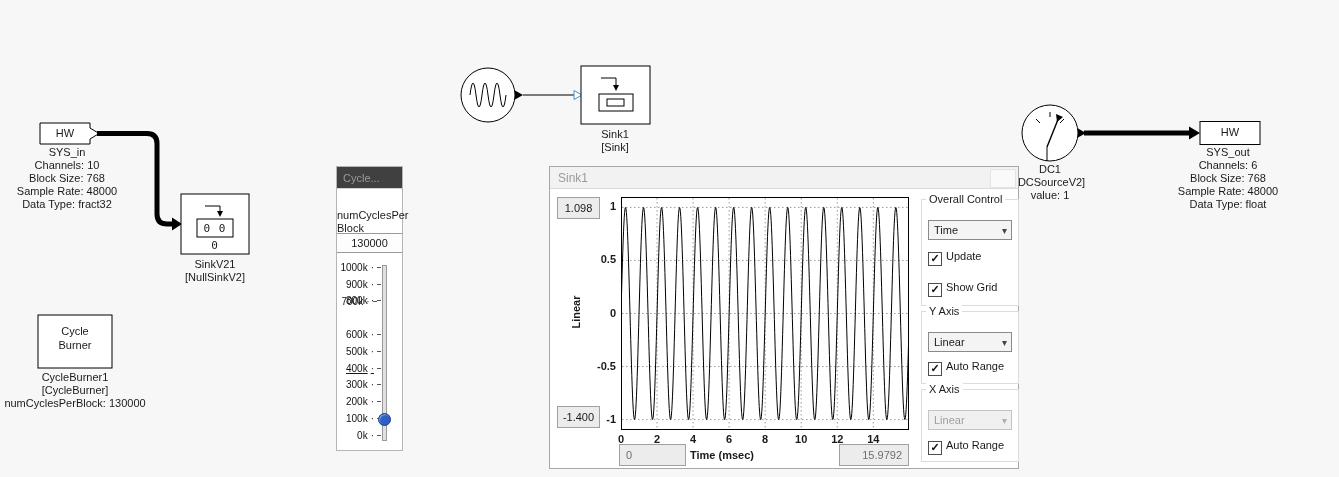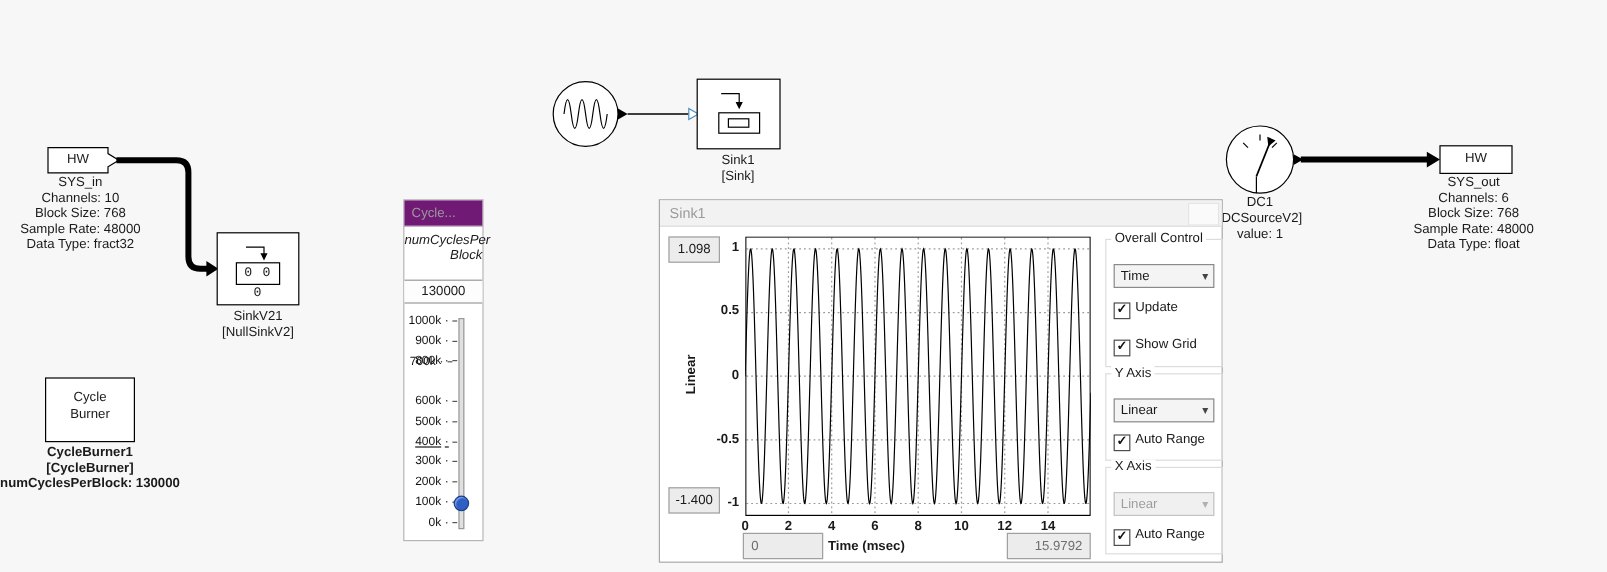--- a/index.html
+++ b/index.html
@@ -6,23 +6,23 @@
   .canvas{position:relative;width:1339px;height:477px;background:#f7f7f7;
           font-family:"Liberation Sans",sans-serif;color:#1a1a1a;overflow:hidden;}
   .svg-layer{position:absolute;left:0;top:0;z-index:1;}
   .lbl{position:absolute;font-size:11px;line-height:13px;text-align:center;z-index:2;}
   .tag-label{position:absolute;font-size:11px;text-align:center;z-index:2;}
   .mono{font-family:"DejaVu Sans Mono",monospace;letter-spacing:1px;}
 
   
   .panel{position:absolute;left:336px;top:166px;width:67px;height:285px;background:#fff;
          border:1px solid #b5b5b5;box-sizing:border-box;z-index:3;font-size:11px;}
-  .panel-title{height:22px;background:#701a75;border-bottom:1px solid #d2d2d2;color:#9a9a9a;
+  .panel-title{height:22px;background:#404040;border-bottom:1px solid #d2d2d2;color:#9a9a9a;
                line-height:22px;padding-left:6px;font-size:11px;box-sizing:border-box;}
-  .panel-lbl{position:absolute;left:0;top:27px;width:100%;text-align:right;font-size:11px;line-height:13px;font-style:italic;}
+  .panel-lbl{position:absolute;left:0;top:42px;width:100%;text-align:left;font-size:11px;line-height:13px;}
   .valbox2{position:absolute;left:0;top:66px;width:100%;height:20px;border-top:1px solid #9a9a9a;
            border-bottom:1px solid #9a9a9a;background:#fdfdfd;text-align:center;line-height:18px;
            box-sizing:border-box;font-size:11px;}
   #slider-ticks{position:absolute;left:0;top:92px;width:44px;height:185px;}
   .slider-tick-row{position:absolute;left:0;width:44px;height:16.8px;display:flex;align-items:center;
                    justify-content:flex-end;gap:3px;}
   .tick-lab{font-size:10px;color:#111;}
   .tick-dot{font-size:10px;color:#333;}
   .tick-dash{display:inline-block;width:4px;height:1px;background:#555;}
   .slider-track{position:absolute;left:45px;top:98px;width:3px;height:174px;background:#e0e0e0;
@@ -118,31 +118,31 @@
 
   <div class="tag-label" style="left:40px;top:123px;width:50px;height:21px;line-height:21px;">HW</div>
   <div class="lbl" style="left:7px;top:146px;width:120px;">
     <div>SYS_in</div>
     <div>Channels: 10</div>
     <div>Block Size: 768</div>
     <div>Sample Rate: 48000</div>
     <div>Data Type: fract32</div>
   </div>
 
-  <div class="lbl mono" style="left:197px;top:220px;width:36px;height:35px;line-height:17px;font-family:Liberation Mono, monospace;">0 0 0</div>
+  <div class="lbl mono" style="left:197px;top:220px;width:36px;height:35px;line-height:17px;">0 0 0</div>
   <div class="lbl" style="left:165px;top:258px;width:100px;">
     <div>SinkV21</div>
     <div>[NullSinkV2]</div>
   </div>
 
   <div class="lbl" style="left:38px;top:324px;width:74px;line-height:14px;">
     <div>Cycle</div>
     <div>Burner</div>
   </div>
-  <div class="lbl" style="left:0px;top:371px;width:150px;font-weight:bold;">
+  <div class="lbl" style="left:0px;top:371px;width:150px;">
     <div>CycleBurner1</div>
     <div>[CycleBurner]</div>
     <div>numCyclesPerBlock: 130000</div>
   </div>
 
 
   <div class="lbl" style="left:575px;top:128px;width:80px;">
     <div>Sink1</div>
     <div>[Sink]</div>
   </div>

